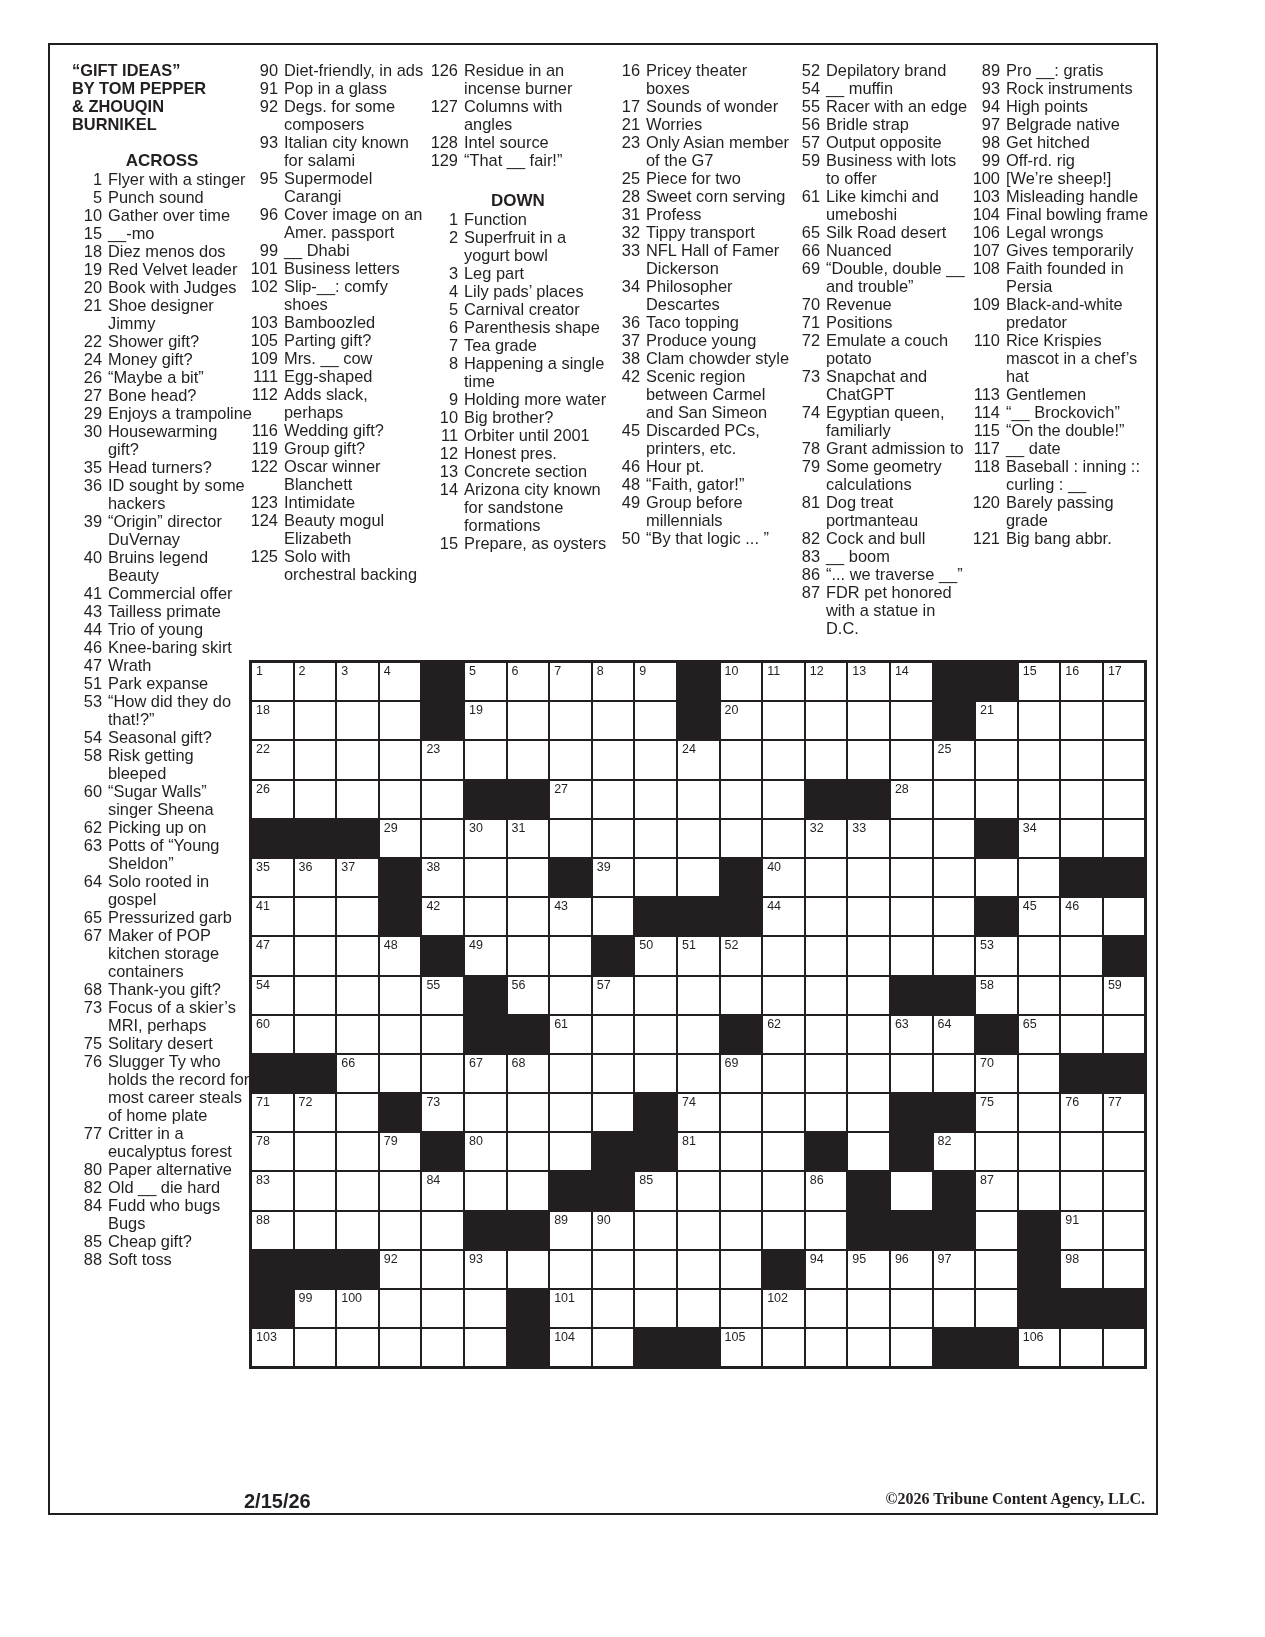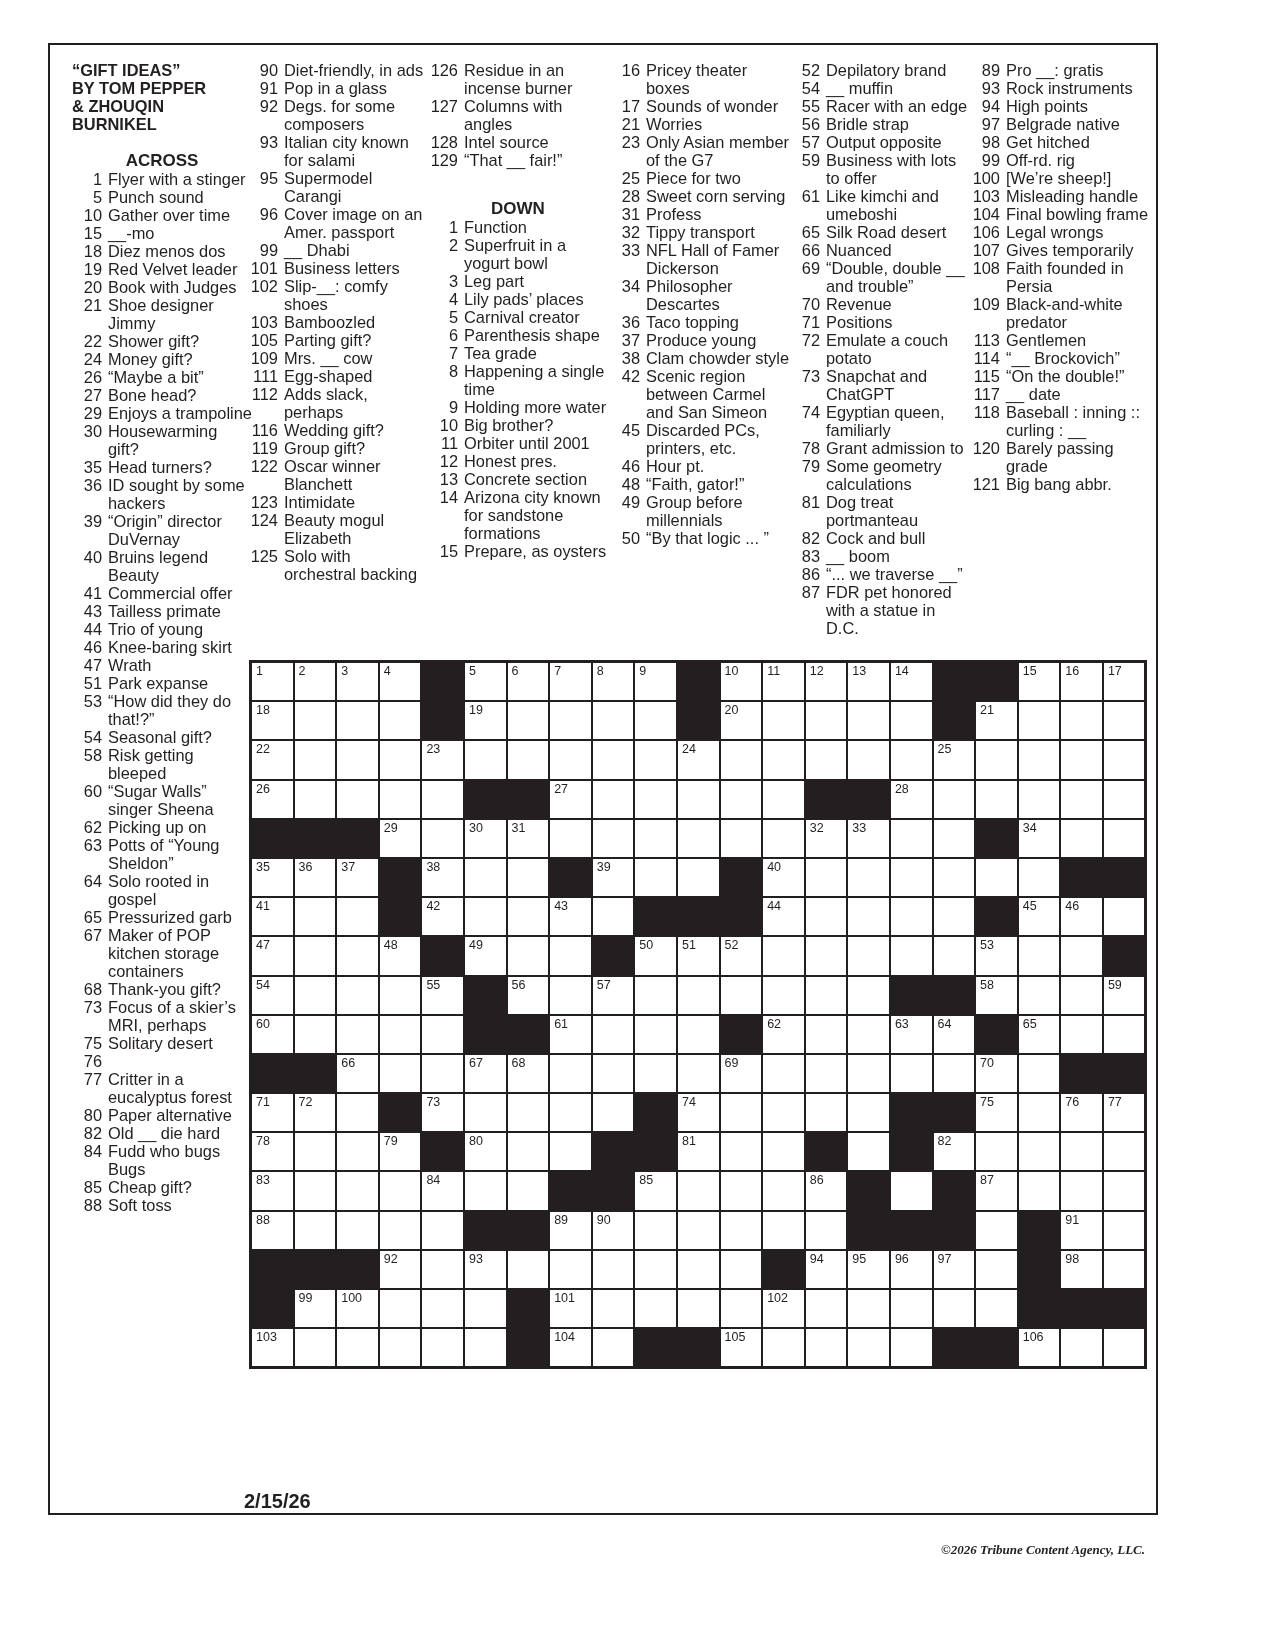--- a/index.html
+++ b/index.html
@@ -1,30 +1,30 @@
 <!DOCTYPE html>
 <html><head>
 <meta charset="utf-8">
 <style>
   html,body{margin:0;padding:0;background:#fff;}
   body{width:1265px;height:1637px;position:relative;font-family:"Liberation Sans",sans-serif;color:#231f20;}
   .frame{position:absolute;left:48px;top:43px;width:1110px;height:1472px;border:2px solid #231f20;box-sizing:border-box;}
   .col{position:absolute;font-size:16.4px;line-height:18px;}
   .title{font-weight:bold;font-size:16.4px;line-height:18px;margin-bottom:18px;white-space:pre-line;}
-  .hdr{font-weight:bold;font-size:17px;text-align:center;margin:12px 0 0 0;line-height:19px;}
+  .hdr{font-weight:bold;font-size:17px;text-align:center;margin:4px 0 0 0;line-height:19px;}
   .clue{display:flex;}
   .clue .n{width:30px;text-align:right;flex:0 0 30px;margin-right:6px;}
   .clue .t{flex:1;}
   .gap{height:18px;}
   #grid{position:absolute;left:249px;top:660px;display:grid;grid-template-columns:repeat(21,42.6px);grid-auto-rows:39.2px;border:2px solid #231f20;box-sizing:content-box;background:#231f20;gap:0;}
   .cell{background:#fff;border:1px solid #231f20;box-sizing:border-box;position:relative;}
   .cell.blk{background:#231f20;}
   .cell .num{position:absolute;left:4px;top:2px;font-size:12.5px;line-height:13px;}
   .footer-date{position:absolute;left:244px;top:1490px;font-weight:bold;font-size:20px;}
-  .footer-copy{position:absolute;right:120px;top:1542px;font-weight:bold;font-size:13px;font-family:"Liberation Serif",serif;font-style:italic;}
+  .footer-copy{position:absolute;right:120px;top:1490px;font-weight:bold;font-size:16px;font-family:"Liberation Serif",serif;}
 </style>
 </head>
 <body>
 
 <div class="frame"></div>
 
 <div class="col" id="col1" style="left:72px;top:61px;width:180px;">
   <div class="title">“GIFT IDEAS”
 BY TOM PEPPER
 &amp; ZHOUQIN
@@ -169,20 +169,21 @@
     <div class="clue">
       <span class="n">73</span>
       <span class="t">Focus of a skier’s MRI, perhaps</span>
     </div>
     <div class="clue">
       <span class="n">75</span>
       <span class="t">Solitary desert</span>
     </div>
     <div class="clue">
       <span class="n">76</span>
+      <span class="t">Slugger Ty who holds the record for most career steals of home plate</span>
     </div>
     <div class="clue">
       <span class="n">77</span>
       <span class="t">Critter in a eucalyptus forest</span>
     </div>
     <div class="clue">
       <span class="n">80</span>
       <span class="t">Paper alternative</span>
     </div>
     <div class="clue">
@@ -577,20 +578,24 @@
       <span class="n">107</span>
       <span class="t">Gives temporarily</span>
     </div>
     <div class="clue">
       <span class="n">108</span>
       <span class="t">Faith founded in Persia</span>
     </div>
     <div class="clue">
       <span class="n">109</span>
       <span class="t">Black-and-white predator</span>
+    </div>
+    <div class="clue">
+      <span class="n">110</span>
+      <span class="t">Rice Krispies mascot in a chef’s hat</span>
     </div>
     <div class="clue">
       <span class="n">113</span>
       <span class="t">Gentlemen</span>
     </div>
     <div class="clue">
       <span class="n">114</span>
       <span class="t">“__ Brockovich”</span>
     </div>
     <div class="clue">

